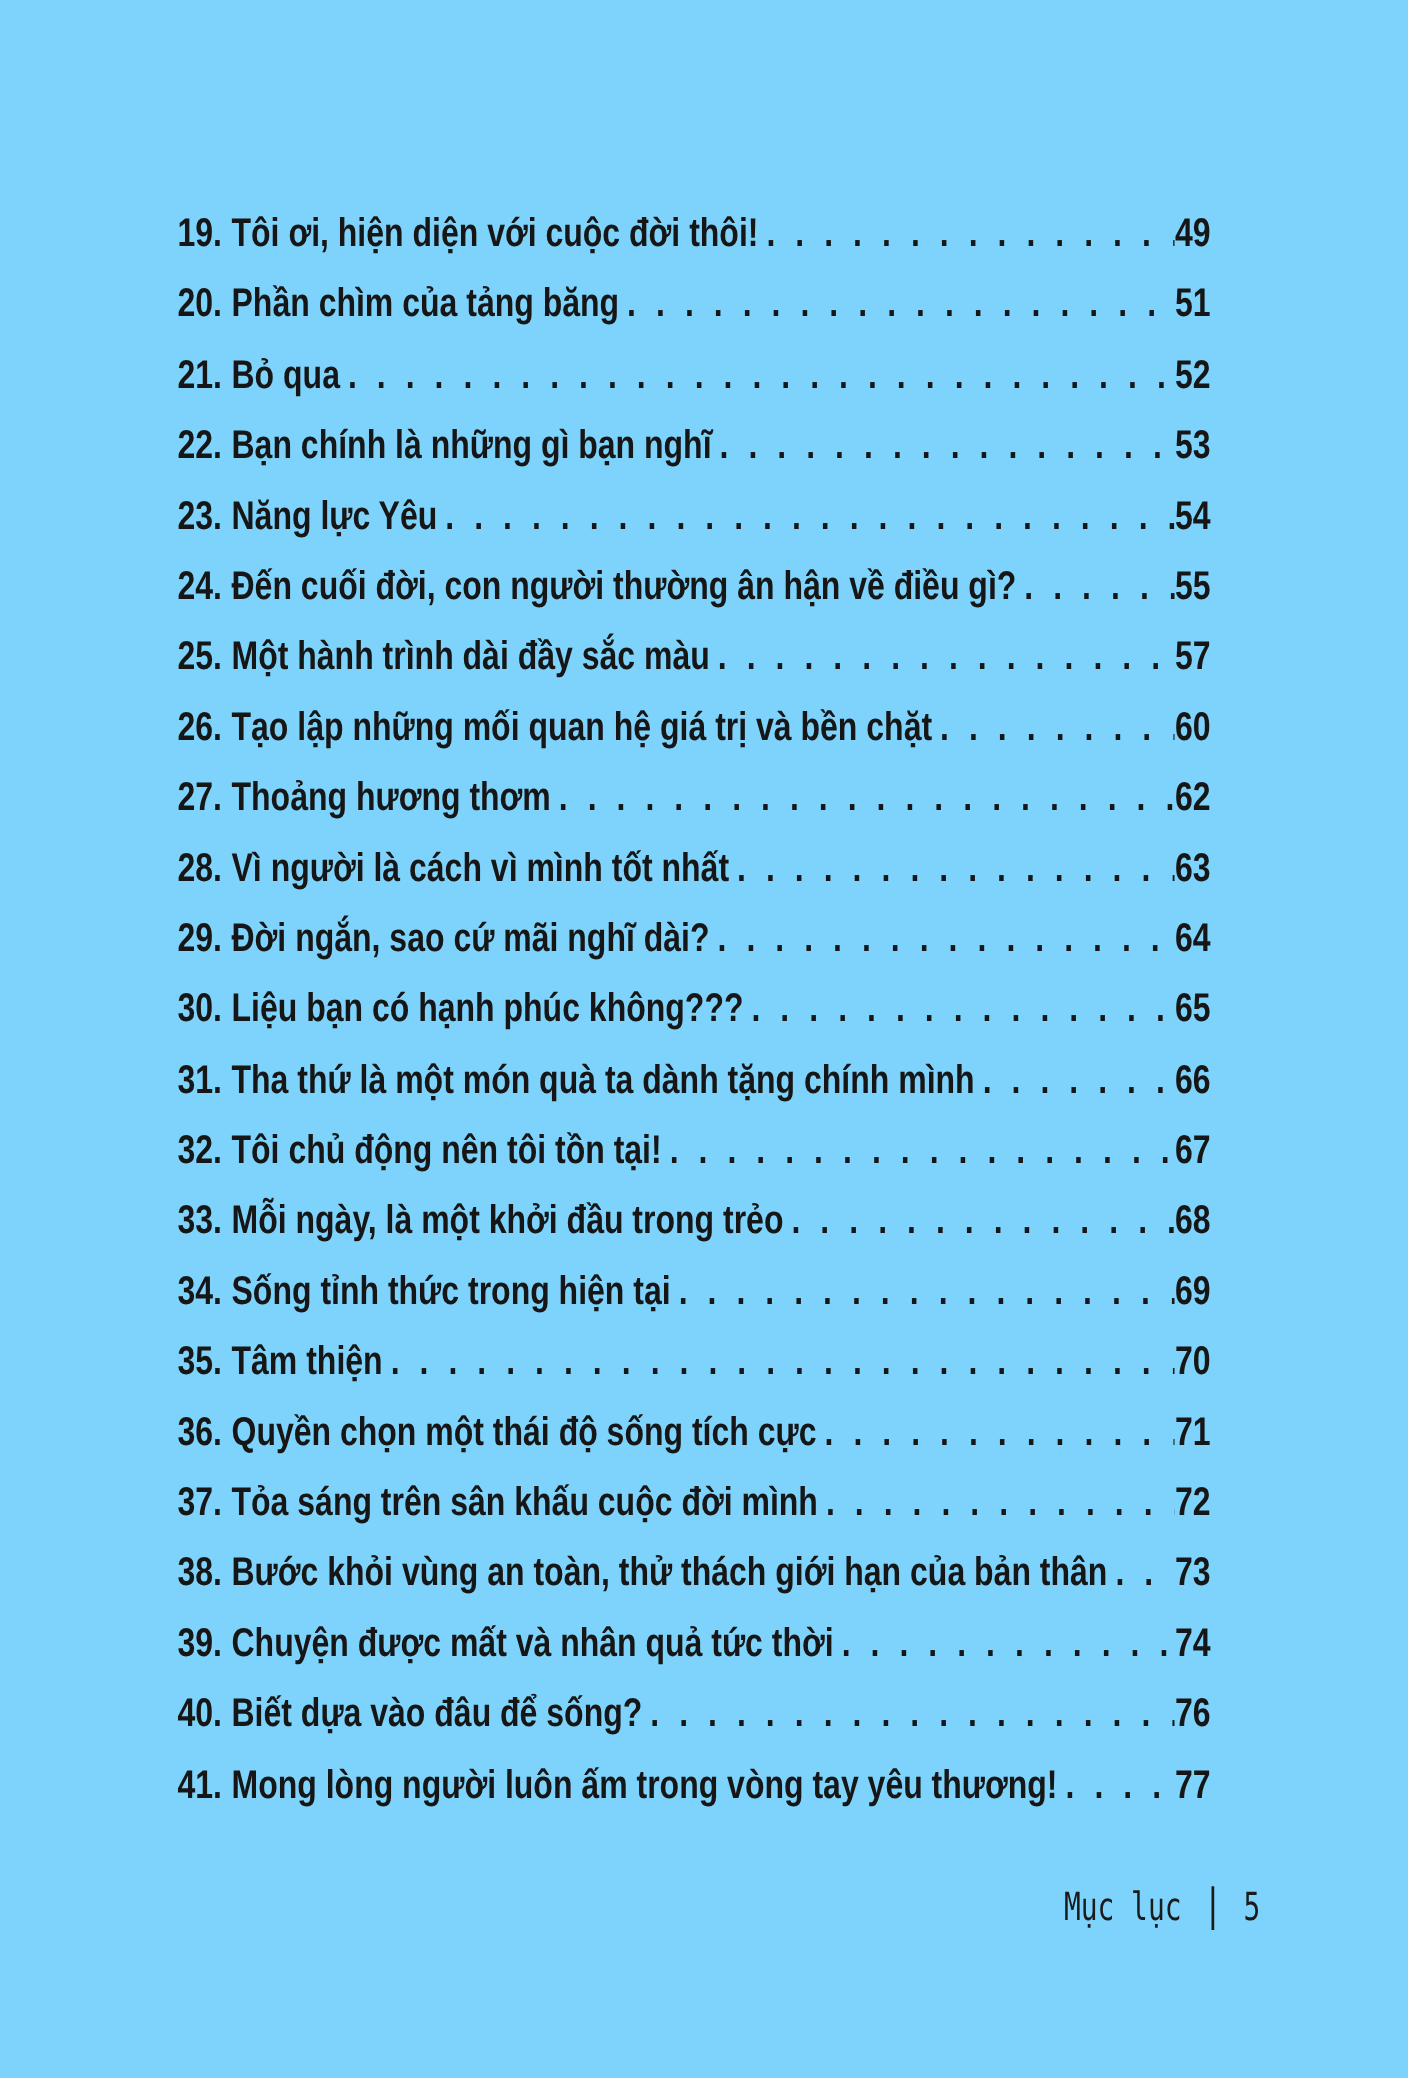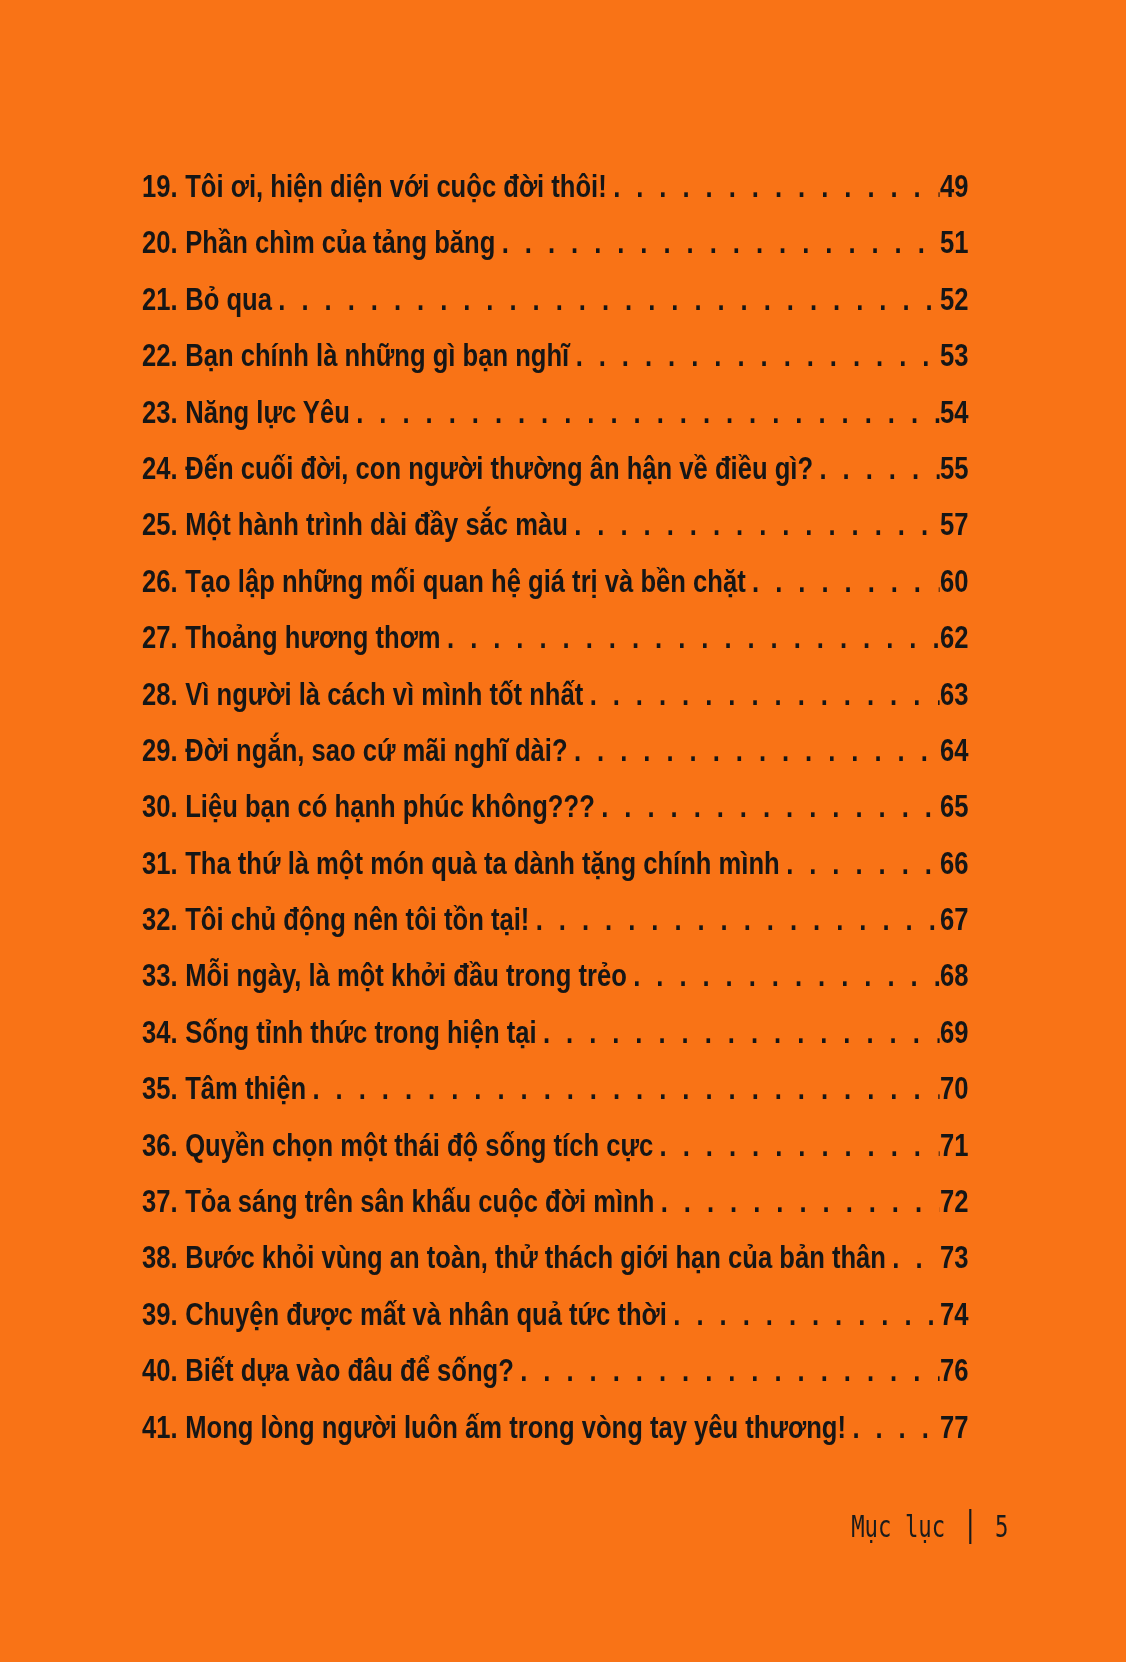--- a/index.html
+++ b/index.html
@@ -2,21 +2,21 @@
 <html lang="vi"><head>
 <meta charset="utf-8">
 <style>
   html,body { margin:0; padding:0; }
   body { background:#e8e8e8; }
 
   .page {
     position:relative;
     width:1126px; height:1662px;
     margin:0 auto;
-    background:#f97316;
+    background:#7dd3fc;
     color:#161616;
     font-family:"Liberation Sans", sans-serif;
     overflow:hidden;
   }
 
   
   .toc {
     position:absolute;
     left:142px; top:158px;
     width:1033px;                 

